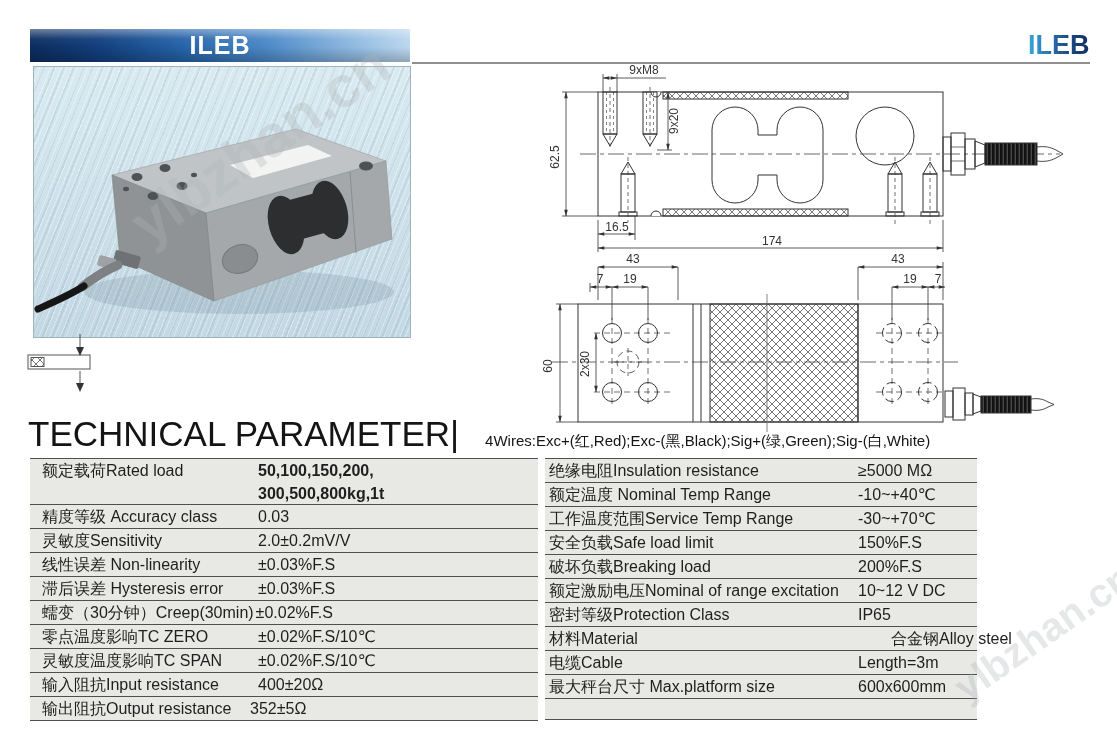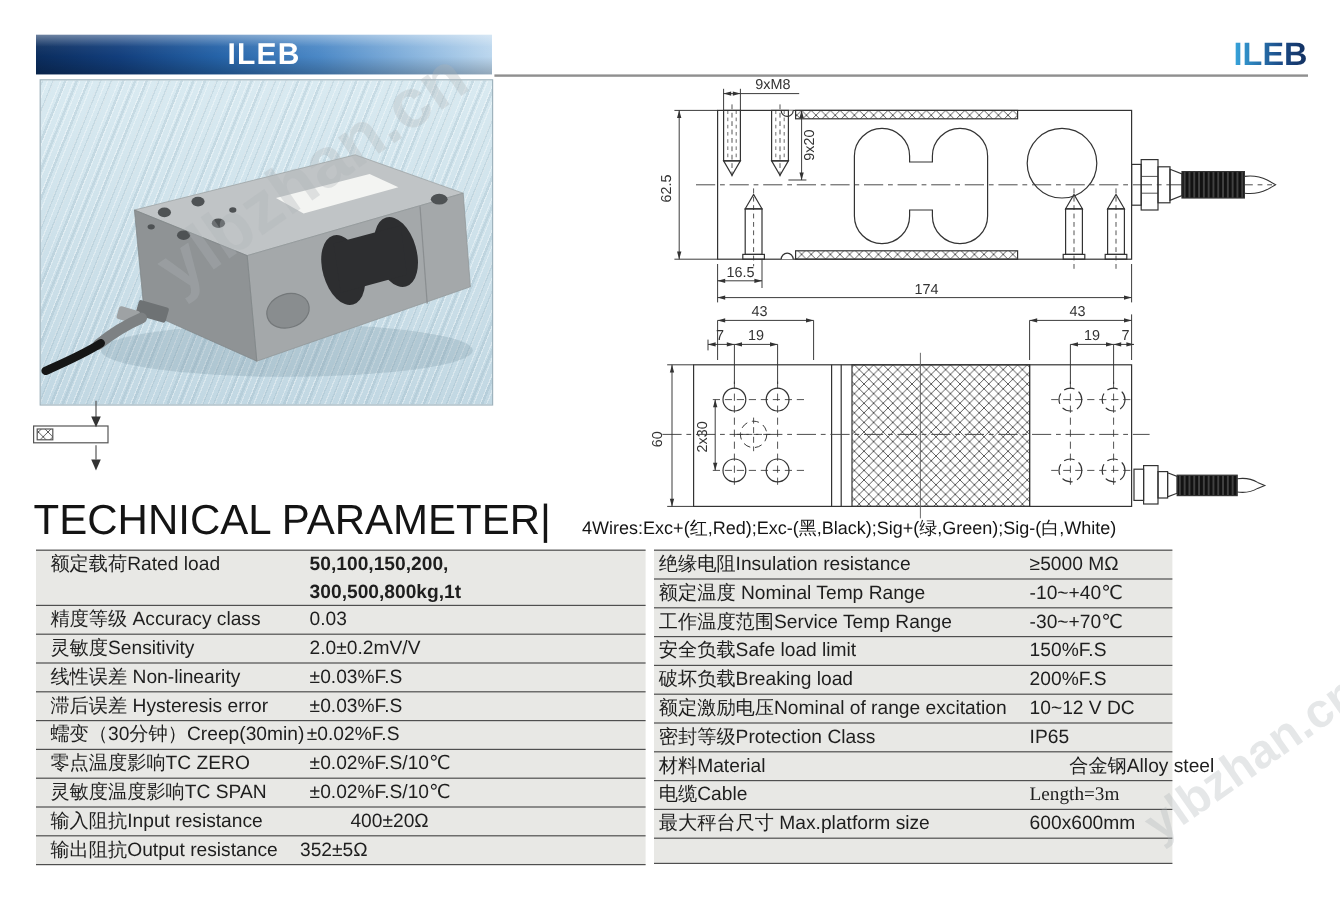--- a/index.html
+++ b/index.html
@@ -283,28 +283,28 @@
         <div>50,100,150,200,</div>
         <div>300,500,800kg,1t</div>
       </span></div>
     <div class="prow"><span class="lab">精度等级 Accuracy class</span><span class="val" style="left: 228px;">0.03</span></div>
     <div class="prow"><span class="lab">灵敏度Sensitivity</span><span class="val" style="left: 228px;">2.0±0.2mV/V</span></div>
     <div class="prow"><span class="lab">线性误差 Non-linearity</span><span class="val" style="left: 228px;">±0.03%F.S</span></div>
     <div class="prow"><span class="lab">滞后误差 Hysteresis error</span><span class="val" style="left: 228px;">±0.03%F.S</span></div>
     <div class="prow"><span class="lab">蠕变（30分钟）Creep(30min)</span><span class="val inline">±0.02%F.S</span></div>
     <div class="prow"><span class="lab">零点温度影响TC ZERO</span><span class="val" style="left: 228px;">±0.02%F.S/10℃</span></div>
     <div class="prow"><span class="lab">灵敏度温度影响TC SPAN</span><span class="val" style="left: 228px;">±0.02%F.S/10℃</span></div>
-    <div class="prow"><span class="lab">输入阻抗Input resistance</span><span class="val" style="left: 228px; margin-left: 34px;">400±20Ω</span></div>
+    <div class="prow"><span class="lab">输入阻抗Input resistance</span><span class="val" style="left: 228px;">400±20Ω</span></div>
     <div class="prow"><span class="lab">输出阻抗Output resistance</span><span class="val" style="left: 220px; text-align: center;">352±5Ω</span></div>
   </div>
 <div class="ptable" id="tright">
     <div class="prow"><span class="lab">绝缘电阻Insulation resistance</span><span class="val" style="left: 313px;">≥5000 MΩ</span></div>
     <div class="prow"><span class="lab">额定温度 Nominal Temp Range</span><span class="val" style="left: 313px;">-10~+40℃</span></div>
     <div class="prow"><span class="lab">工作温度范围Service Temp Range</span><span class="val" style="left: 313px;">-30~+70℃</span></div>
     <div class="prow"><span class="lab">安全负载Safe load limit</span><span class="val" style="left: 313px;">150%F.S</span></div>
     <div class="prow"><span class="lab">破坏负载Breaking load</span><span class="val" style="left: 313px;">200%F.S</span></div>
     <div class="prow"><span class="lab">额定激励电压Nominal of range excitation</span><span class="val" style="left: 313px;">10~12 V DC</span></div>
     <div class="prow"><span class="lab">密封等级Protection Class</span><span class="val" style="left: 313px;">IP65</span></div>
     <div class="prow"><span class="lab">材料Material</span><span class="val" style="left: 318px; margin-left: 28px;">合金钢Alloy steel</span></div>
-    <div class="prow"><span class="lab">电缆Cable</span><span class="val" style="left: 313px; font-family: Liberation Serif, serif;">Length=3m</span></div>
+    <div class="prow"><span class="lab">电缆Cable</span><span class="val" style="left: 313px;">Length=3m</span></div>
     <div class="prow"><span class="lab">最大秤台尺寸 Max.platform size</span><span class="val" style="left: 313px;">600x600mm</span></div>
     <div class="prow empty"></div>
   </div>
 
 </body></html>

